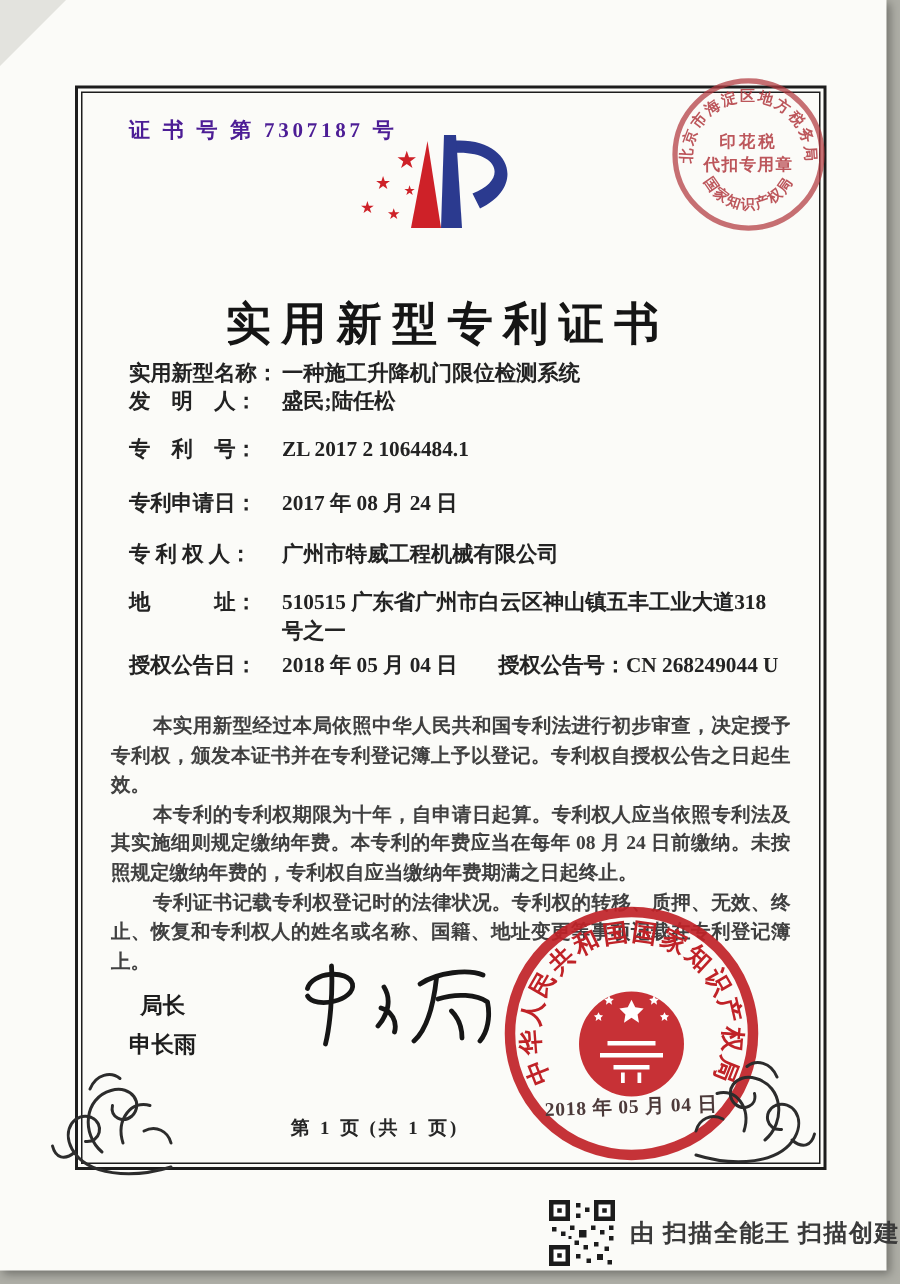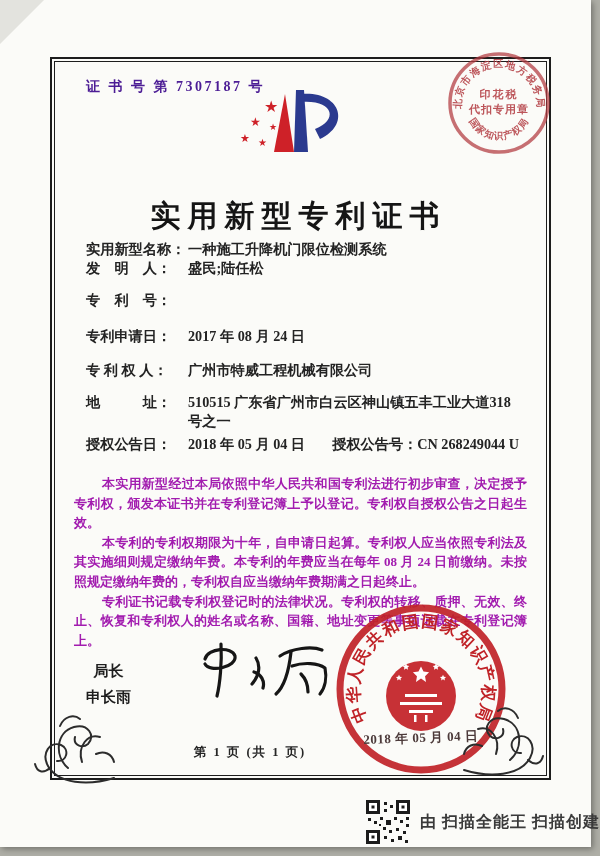--- a/index.html
+++ b/index.html
@@ -20,21 +20,21 @@
          font-size:30px;font-weight:bold;letter-spacing:7px;color:#151515;margin-top:36px;}
   .fields{position:absolute;left:86px;right:72px;top:240px;font-size:14.2px;
           font-weight:bold;color:#232323;line-height:19px;}
   .frow{display:flex;align-items:flex-start;}
   .flabel{flex:0 0 102px;white-space:nowrap;}
   .fvalue{flex:1;}
   .flabel2{margin-left:14px;white-space:nowrap;}
   .mb1{}.mb2{margin-bottom:13px}.mb3{margin-bottom:17px}
   .mb4{margin-bottom:15px}.mb5{margin-bottom:13px}.mb6{margin-bottom:4px}
   .paras{position:absolute;left:74px;right:64px;top:474px;font-size:13px;
-         line-height:19.6px;font-weight:bold;color:#a21caf;text-align:justify;}
+         line-height:19.6px;font-weight:bold;color:#404040;text-align:justify;}
   .paras p{margin:0;text-indent:2.15em;}
   .director{position:absolute;left:86px;top:658px;font-size:15px;font-weight:bold;
             color:#1e1e1e;line-height:26px;text-align:center;}
   .sig{position:absolute;left:188px;top:632px;}
   .seal{position:absolute;left:332px;top:600px;}
   .taxstamp{position:absolute;left:442px;top:46px;opacity:.85;}
   .footer{position:absolute;left:50px;width:400px;top:744px;text-align:center;
           font-size:12.5px;font-weight:bold;letter-spacing:2px;color:#262626;}
   .orn{position:absolute;}
   .ornL{left:30px;top:706px;}
@@ -69,20 +69,21 @@
       <div class="frow mb1">
         <span class="flabel">实用新型名称：</span>
         <span class="fvalue">一种施工升降机门限位检测系统</span>
       </div>
       <div class="frow mb2">
         <span class="flabel">发　明　人：</span>
         <span class="fvalue">盛民;陆任松</span>
       </div>
       <div class="frow mb3">
         <span class="flabel">专　利　号：</span>
+        <span class="fvalue">ZL 2017 2 1064484.1</span>
       </div>
       <div class="frow mb4">
         <span class="flabel">专利申请日：</span>
         <span class="fvalue">2017 年 08 月 24 日</span>
       </div>
       <div class="frow mb5">
         <span class="flabel">专 利 权 人：</span>
         <span class="fvalue">广州市特威工程机械有限公司</span>
       </div>
       <div class="frow mb6">

